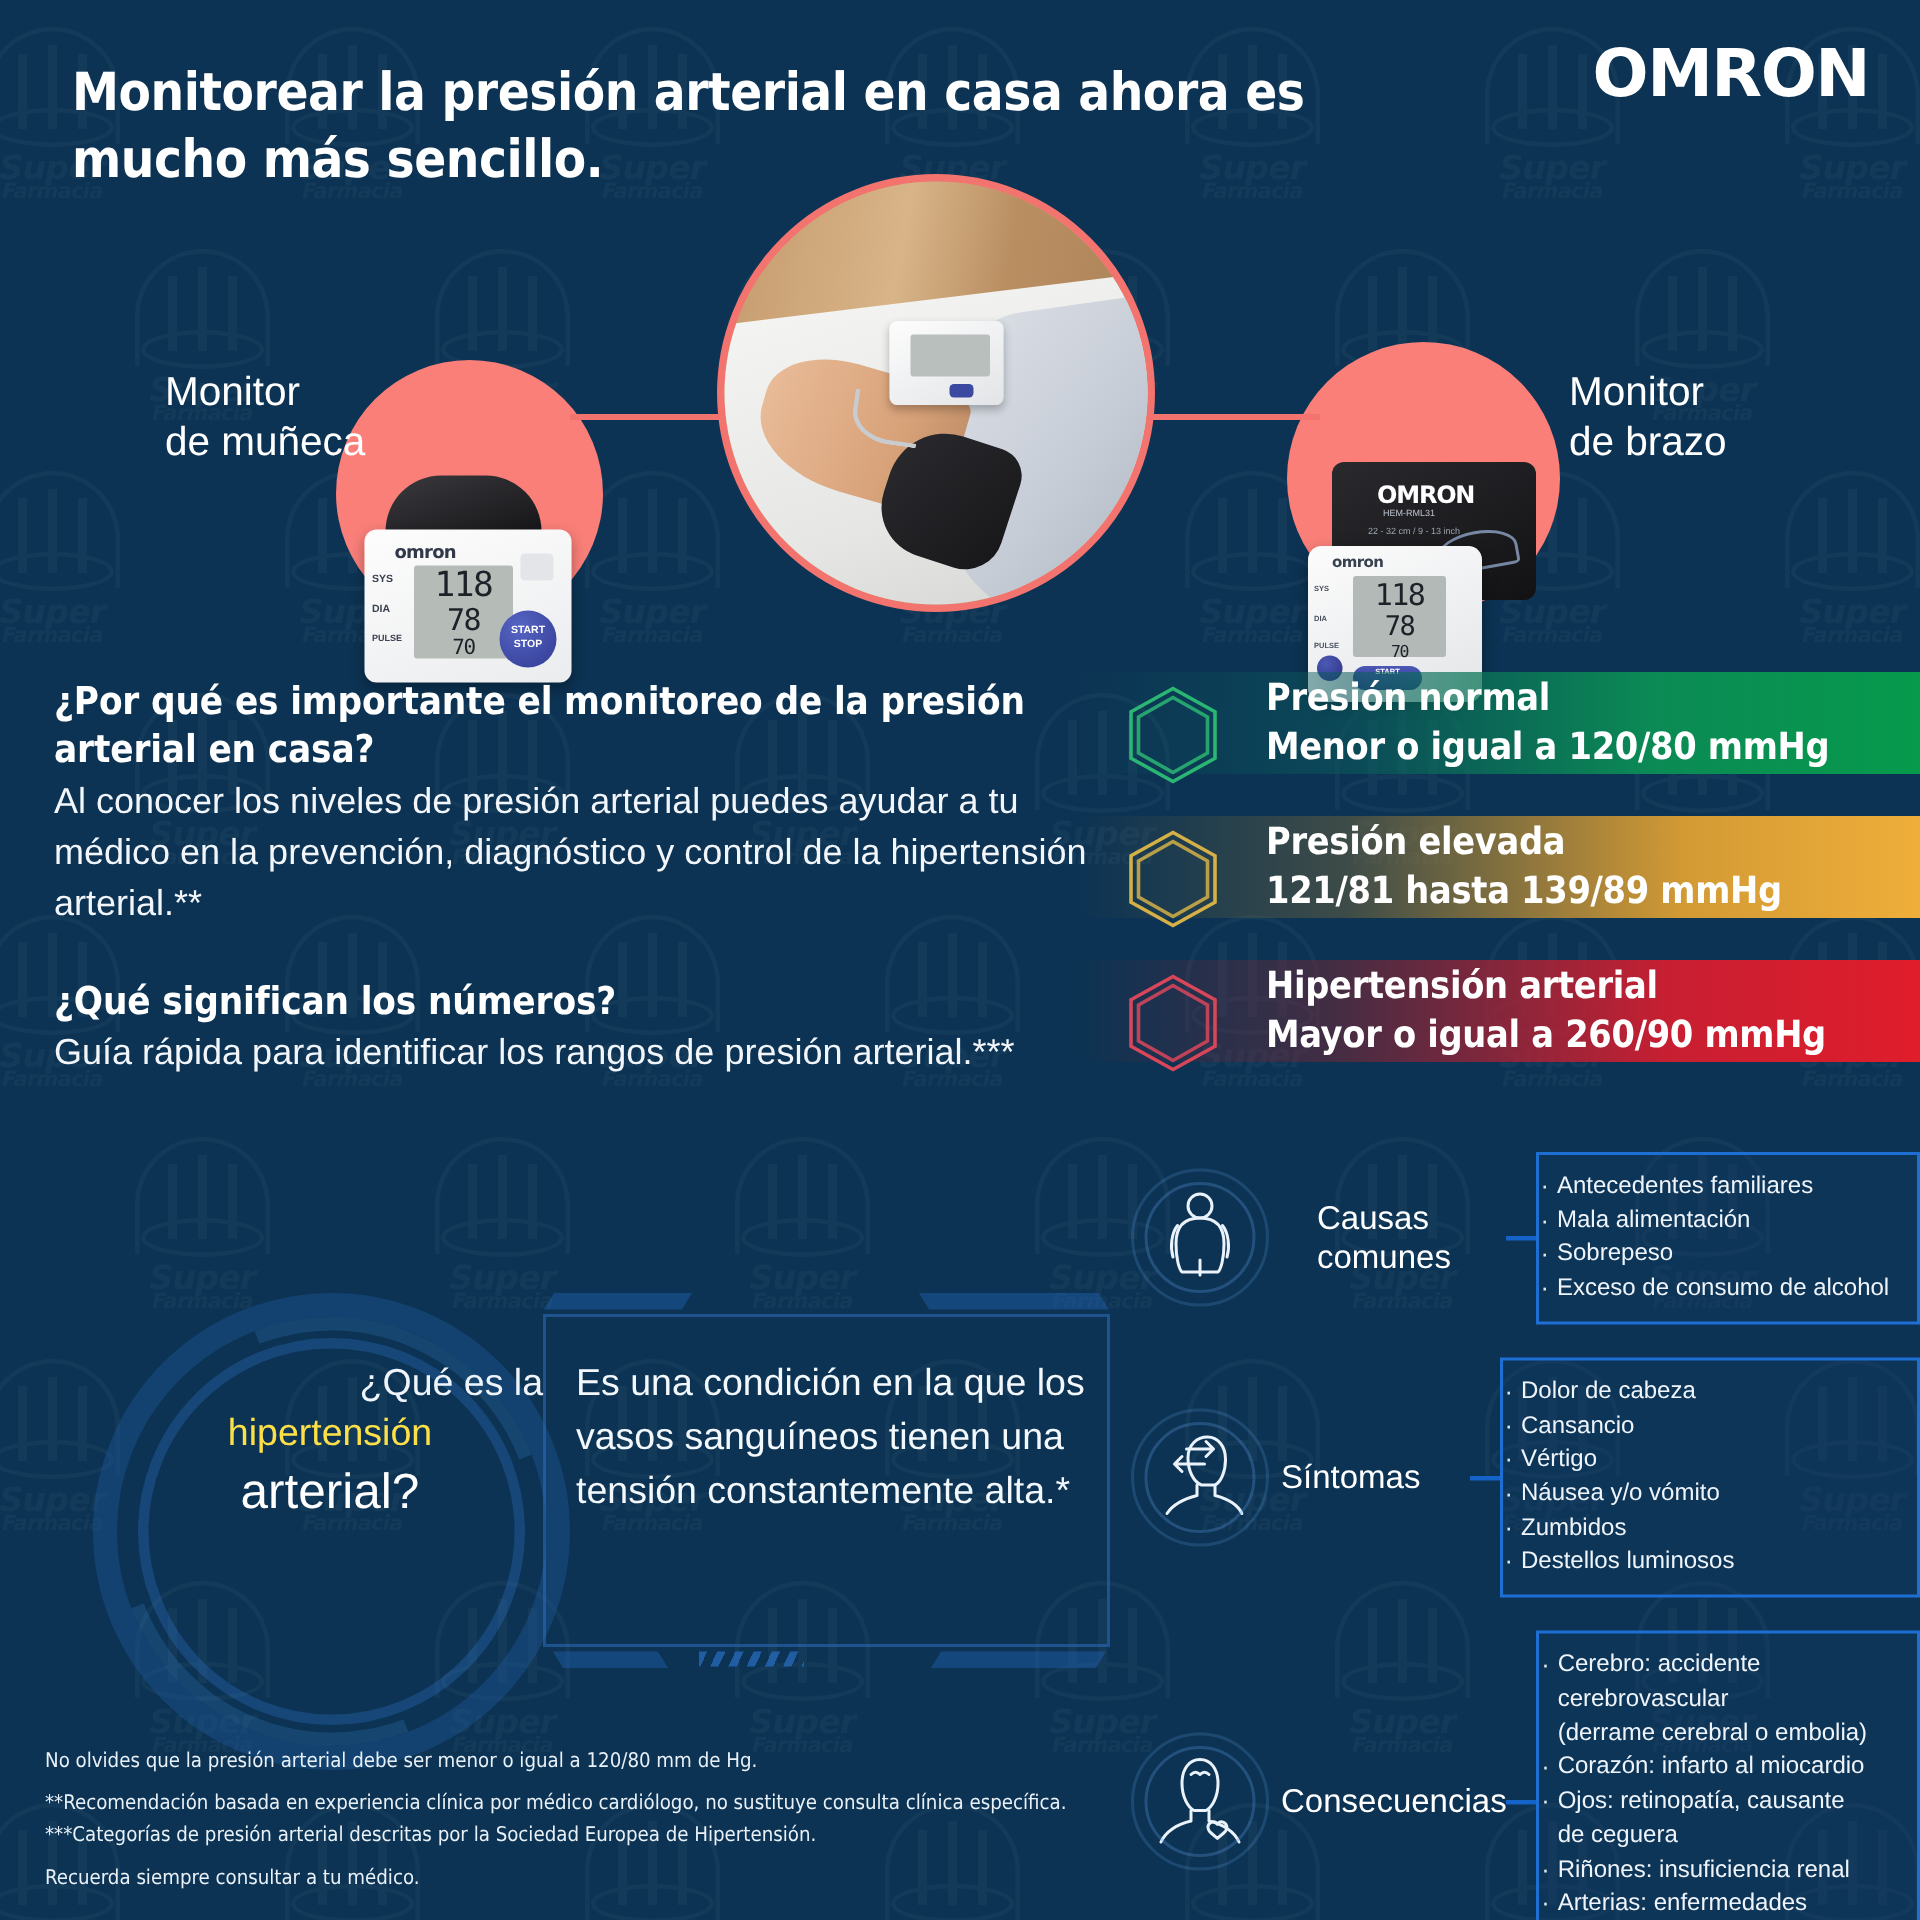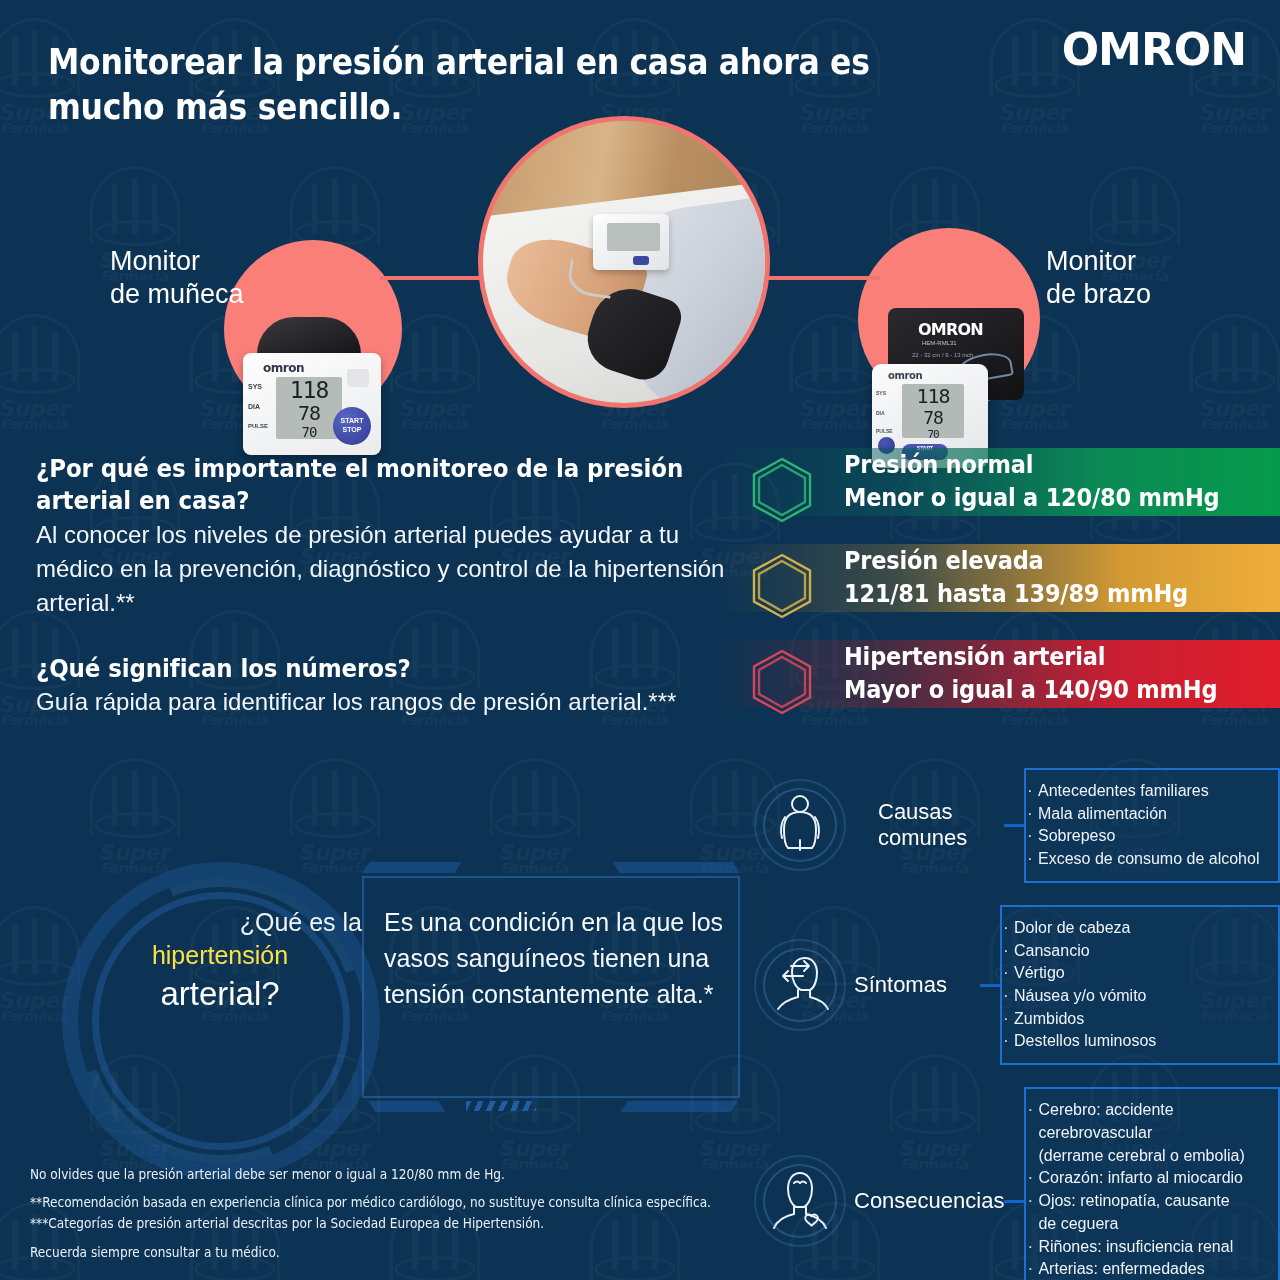--- a/index.html
+++ b/index.html
@@ -1005,21 +1005,21 @@
           <div class="rval">121/81 hasta 139/89 mmHg</div>
         </div>
       </div>
       <div class="range hyper">
         <div class="hexwrap"><svg width="68" height="68" viewBox="0 0 68 68">
             <polygon points="34,3 62,18.5 62,49.5 34,65 6,49.5 6,18.5" fill="none" stroke="#d9465a" stroke-width="2.4"></polygon>
             <polygon points="34,9 57,22 57,46 34,59 11,46 11,22" fill="none" stroke="#d9465a" stroke-width="2.4" opacity=".85"></polygon>
           </svg></div>
         <div class="rtext">
           <div class="rtitle">Hipertensión arterial</div>
-          <div class="rval">Mayor o igual a 140/90 mmHg</div>
+          <div class="rval">Mayor o igual a 260/90 mmHg</div>
         </div>
       </div>
     </div>
 
   <div class="csc" id="csc">
       <div class="csc-row">
         <div class="csc-icon">
           <div class="halo"></div>
           <div class="halo2"></div>
           <svg width="54" height="62" viewBox="0 0 54 62" fill="none" stroke="#eaf2fb" stroke-width="2" stroke-linecap="round" stroke-linejoin="round">

